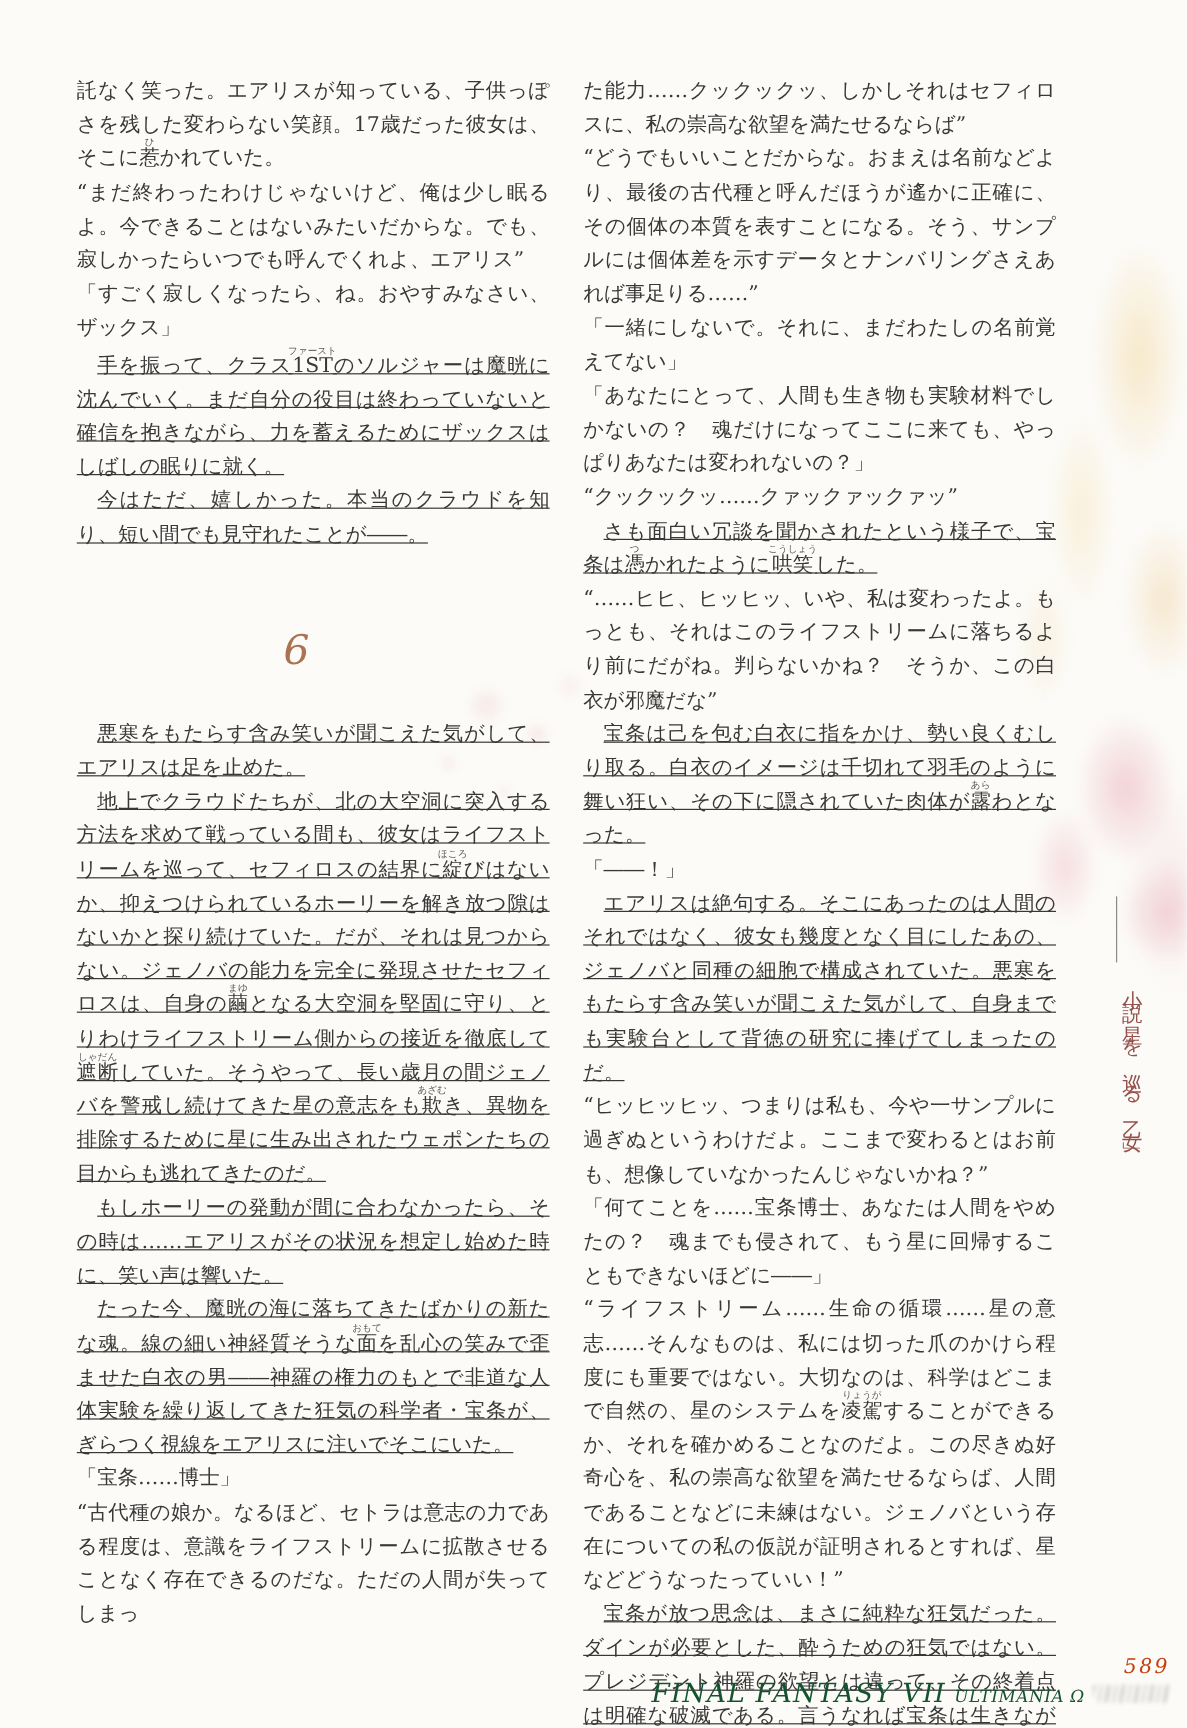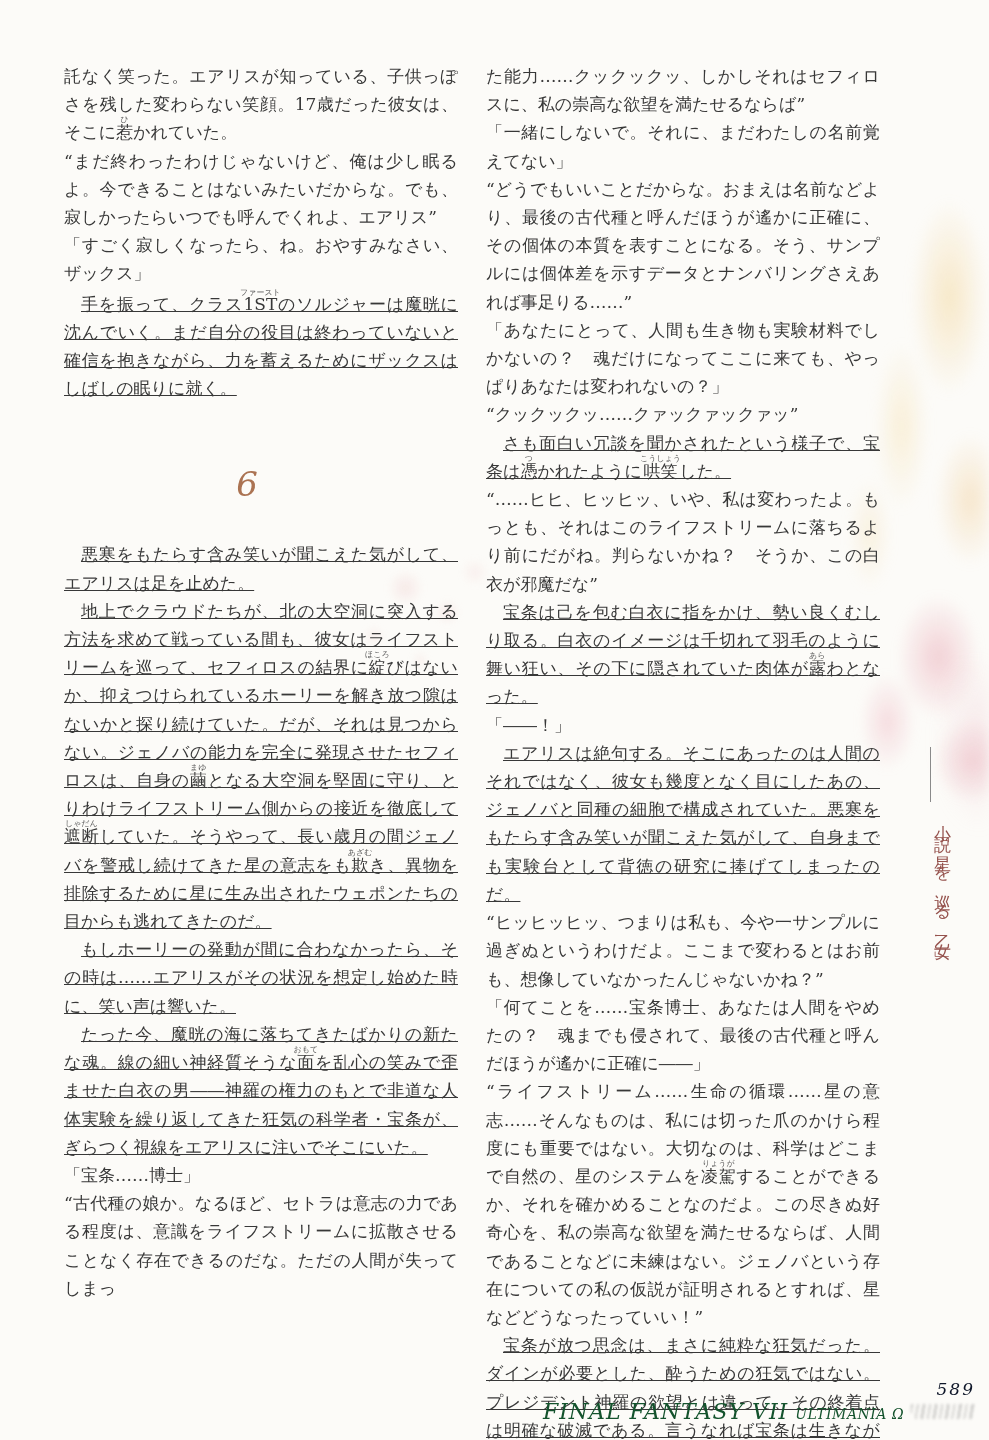--- a/index.html
+++ b/index.html
@@ -82,21 +82,21 @@
     position:absolute; left:932px; top:812px;
     writing-mode:vertical-rl; text-orientation:upright;
     font-size:17px; letter-spacing:10px;
     color:#95524d;
   }
 
   
   .page-number {
     position:absolute; top:1379px; right:14px;
     font-style:italic; font-size:17px; letter-spacing:2px;
-    color:#0f172a;
+    color:#c2410c;
   }
   .footer-brand {
     position:absolute; top:1399px; right:14px;
     display:flex; align-items:baseline; gap:7px;
     color:#14532d; white-space:nowrap;
   }
   .brand-main   { font-style:italic; font-size:22px; letter-spacing:1px; }
   .brand-suffix { font-style:italic; font-size:14px; letter-spacing:0.5px; }
   .watermark-smudge {
     width:64px; height:15px; align-self:center;
@@ -114,41 +114,42 @@
   <div class="decor floral-yellow"></div>
   <div class="decor floral-pink"></div>
   <div class="decor pink-wash"></div>
   <div class="decor floral-six"></div>
 
   <div class="col col-left">
       <p class="para">託なく笑った。エアリスが知っている、子供っぽさを残した変わらない笑顔。17歳だった彼女は、そこに<ruby>惹<rt>ひ</rt></ruby>かれていた。</p>
       <p class="para">“まだ終わったわけじゃないけど、俺は少し眠るよ。今できることはないみたいだからな。でも、寂しかったらいつでも呼んでくれよ、エアリス”</p>
       <p class="para">「すごく寂しくなったら、ね。おやすみなさい、ザックス」</p>
       <p class="para indent">手を振って、クラス<ruby>1ST<rt>ファースト</rt></ruby>のソルジャーは魔晄に沈んでいく。まだ自分の役目は終わっていないと確信を抱きながら、力を蓄えるためにザックスはしばしの眠りに就く。</p>
+      <p class="para indent">今はただ、嬉しかった。本当のクラウドを知り、短い間でも見守れたことが――。</p>
       <div class="section-number">6</div>
       <p class="para indent">悪寒をもたらす含み笑いが聞こえた気がして、エアリスは足を止めた。</p>
       <p class="para indent">地上でクラウドたちが、北の大空洞に突入する方法を求めて戦っている間も、彼女はライフストリームを巡って、セフィロスの結界に<ruby>綻<rt>ほころ</rt></ruby>びはないか、抑えつけられているホーリーを解き放つ隙はないかと探り続けていた。だが、それは見つからない。ジェノバの能力を完全に発現させたセフィロスは、自身の<ruby>繭<rt>まゆ</rt></ruby>となる大空洞を堅固に守り、とりわけライフストリーム側からの接近を徹底して<ruby>遮断<rt>しゃだん</rt></ruby>していた。そうやって、長い歳月の間ジェノバを警戒し続けてきた星の意志をも<ruby>欺<rt>あざむ</rt></ruby>き、異物を排除するために星に生み出されたウェポンたちの目からも逃れてきたのだ。</p>
       <p class="para indent">もしホーリーの発動が間に合わなかったら、その時は……エアリスがその状況を想定し始めた時に、笑い声は響いた。</p>
       <p class="para indent">たった今、魔晄の海に落ちてきたばかりの新たな魂。線の細い神経質そうな<ruby>面<rt>おもて</rt></ruby>を乱心の笑みで歪ませた白衣の男――神羅の権力のもとで非道な人体実験を繰り返してきた狂気の科学者・宝条が、ぎらつく視線をエアリスに注いでそこにいた。</p>
       <p class="para">「宝条……博士」</p>
       <p class="para">“古代種の娘か。なるほど、セトラは意志の力である程度は、意識をライフストリームに拡散させることなく存在できるのだな。ただの人間が失ってしまっ</p>
     </div>
   <div class="col col-right">
       <p class="para">た能力……クックックッ、しかしそれはセフィロスに、私の崇高な欲望を満たせるならば”</p>
+      <p class="para">“どうでもいいことだからな。おまえは名前などより、最後の古代種と呼んだほうが遙かに正確に、その個体の本質を表すことになる。そう、サンプルには個体差を示すデータとナンバリングさえあれば事足りる……”</p>
       <p class="para">「一緒にしないで。それに、まだわたしの名前覚えてない」</p>
-      <p class="para">“どうでもいいことだからな。おまえは名前などより、最後の古代種と呼んだほうが遙かに正確に、その個体の本質を表すことになる。そう、サンプルには個体差を示すデータとナンバリングさえあれば事足りる……”</p>
       <p class="para">「あなたにとって、人間も生き物も実験材料でしかないの？　魂だけになってここに来ても、やっぱりあなたは変われないの？」</p>
       <p class="para">“クックックッ……クァックァックァッ”</p>
       <p class="para indent">さも面白い冗談を聞かされたという様子で、宝条は<ruby>憑<rt>つ</rt></ruby>かれたように<ruby>哄笑<rt>こうしょう</rt></ruby>した。</p>
       <p class="para">“……ヒヒ、ヒッヒッ、いや、私は変わったよ。もっとも、それはこのライフストリームに落ちるより前にだがね。判らないかね？　そうか、この白衣が邪魔だな”</p>
       <p class="para indent">宝条は己を包む白衣に指をかけ、勢い良くむしり取る。白衣のイメージは千切れて羽毛のように舞い狂い、その下に隠されていた肉体が<ruby>露<rt>あら</rt></ruby>わとなった。</p>
       <p class="para">「――！」</p>
       <p class="para indent">エアリスは絶句する。そこにあったのは人間のそれではなく、彼女も幾度となく目にしたあの、ジェノバと同種の細胞で構成されていた。悪寒をもたらす含み笑いが聞こえた気がして、自身までも実験台として背徳の研究に捧げてしまったのだ。</p>
       <p class="para">“ヒッヒッヒッ、つまりは私も、今や一サンプルに過ぎぬというわけだよ。ここまで変わるとはお前も、想像していなかったんじゃないかね？”</p>
-      <p class="para">「何てことを……宝条博士、あなたは人間をやめたの？　魂までも侵されて、最後の古代種と呼んだほうが遙かに正確に――」</p>
+      <p class="para">「何てことを……宝条博士、あなたは人間をやめたの？　魂までも侵されて、もう星に回帰することもできないほどに――」</p>
       <p class="para">“ライフストリーム……生命の循環……星の意志……そんなものは、私には切った爪のかけら程度にも重要ではない。大切なのは、科学はどこまで自然の、星のシステムを<ruby>凌駕<rt>りょうが</rt></ruby>することができるか、それを確かめることなのだよ。この尽きぬ好奇心を、私の崇高な欲望を満たせるならば、人間であることなどに未練はない。ジェノバという存在についての私の仮説が証明されるとすれば、星などどうなったっていい！”</p>
       <p class="para indent">宝条が放つ思念は、まさに純粋な狂気だった。ダインが必要とした、酔うための狂気ではない。プレジデント神羅の欲望とは違って、その終着点は明確な破滅である。言うなれば宝条は生きながらにして</p>
     </div>
 
   <div class="sidebar-rule"></div>
   <div class="sidebar-title">小説「星を巡る乙女」</div>
 
   <div class="page-number">589</div>
   <div class="footer-brand">
     <span class="brand-main">FINAL FANTASY VII</span>

